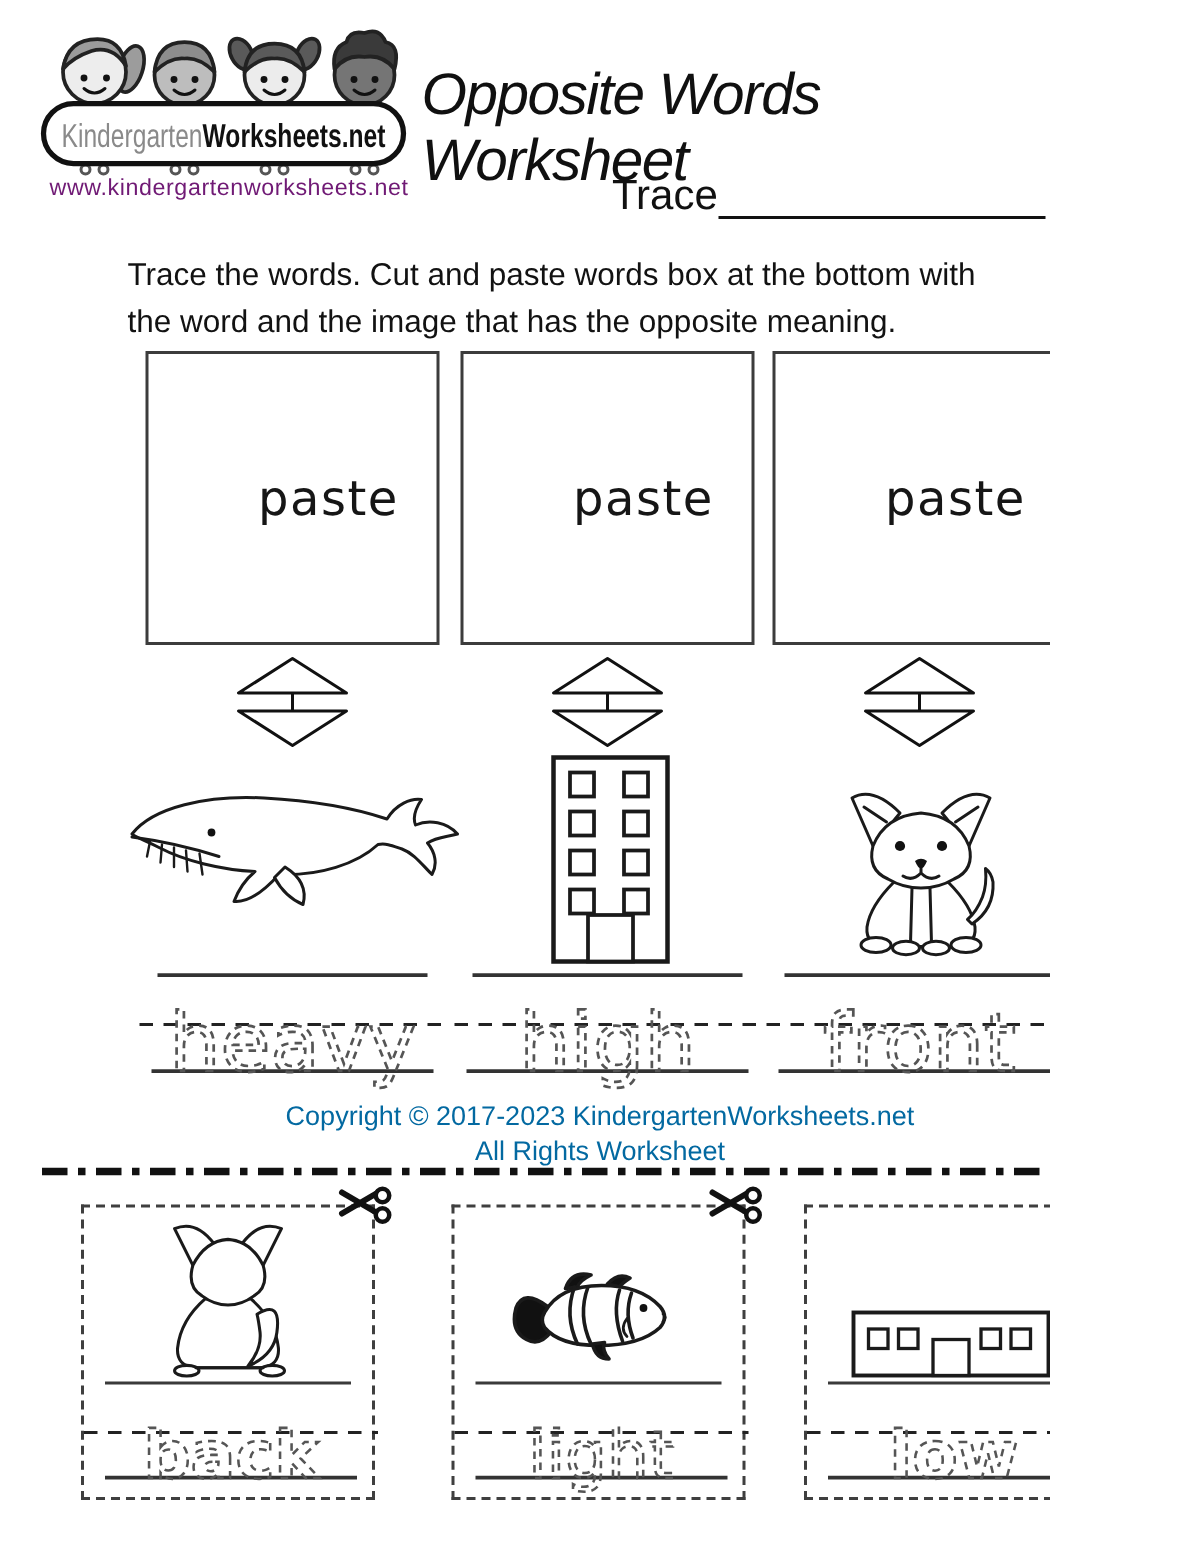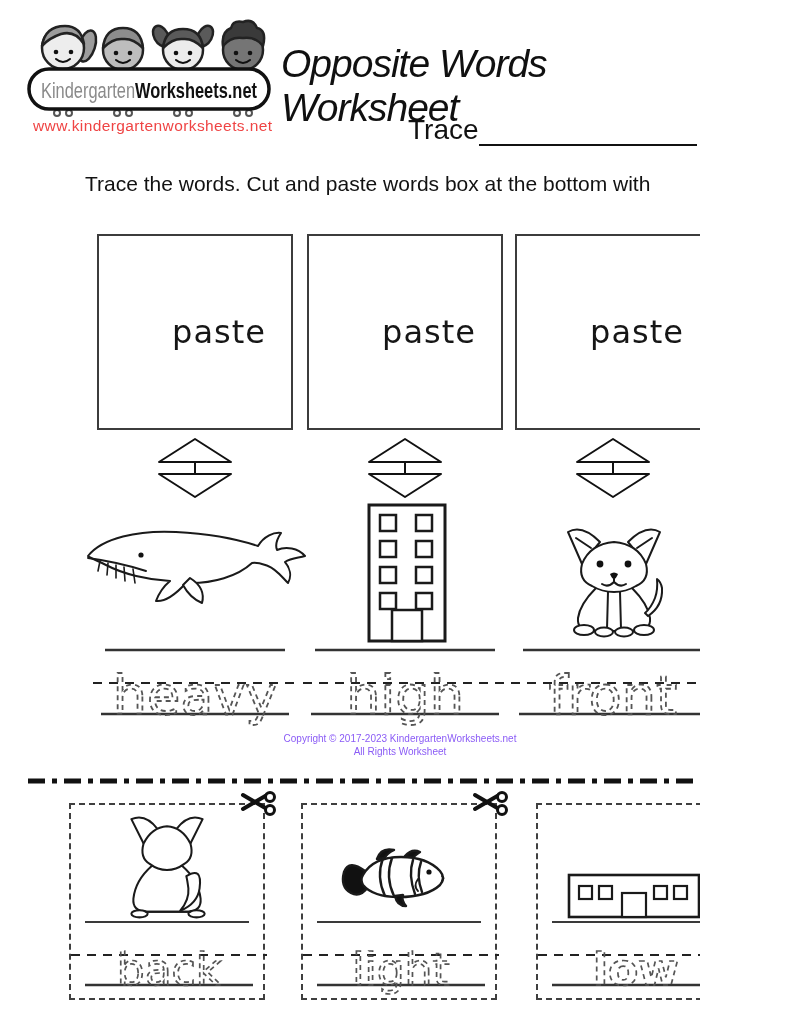--- a/index.html
+++ b/index.html
@@ -3,21 +3,21 @@
 <meta charset="utf-8">
 <style>
   * { margin:0; padding:0; box-sizing:border-box; }
   html,body { background:#fff; }
   body { font-family:"Liberation Sans", sans-serif; color:#111; }
   #page { position:relative; width:700px; height:1035px; background:#fff; overflow:hidden; }
   svg { overflow:visible; display:block; }
 
   
   #logo { position:absolute; left:25px; top:12px; }
-  #site-url { position:absolute; left:33px; top:117px; font-size:15.5px; color:#ef4444; letter-spacing:.4px; }
+  #site-url { position:absolute; left:33px; top:117px; font-size:15.5px; color:#701a75; letter-spacing:.4px; }
   #page-title { position:absolute; left:281px; top:42px; font-size:39px; letter-spacing:-1px; color:#101010;font-style:italic; }
   #name-row { position:absolute; left:408px; top:114px; font-size:28px; }
   #name-row .nline { display:inline-block; width:218px; border-bottom:2px solid #111; height:28px; vertical-align:bottom; }
 
   
   #instructions { position:absolute; left:85px; top:168px; width:660px; font-size:21px; line-height:1.48; color:#121212; }
 
   
   .paste-box { position:absolute; top:234px; width:196px; height:196px; border:2px solid #3c3c3c;
                display:flex; align-items:center; justify-content:center;
@@ -32,28 +32,28 @@
   #img-tallbuilding { position:absolute; left:366px; top:503px; }
   #img-dogfront { position:absolute; left:562px; top:524px; }
 
   
   .trace-group { position:absolute; top:645px; }
   #trace-0 { left:91px; } #trace-1 { left:301px; } #trace-2 { left:509px; }
   .trace-text { font-family:"DejaVu Sans", sans-serif; }
 
   
   #copyright { position:absolute; left:0; top:733px; width:800px; text-align:center;
-               font-size:10px; color:#8b5cf6; line-height:1.25; }
+               font-size:18px; color:#0369a1; line-height:1.25; }
 
   
   #cut-line { position:absolute; left:28px; top:776px; }
 
   
   .cut-box { position:absolute; top:803px; width:196px; height:197px; border:2px dashed #3f3f3f; }
-  #cut-0 { left:69px; } #cut-1 { left:301px; } #cut-2 { left:536px;font-weight:bold; }
+  #cut-0 { left:54px;font-weight:bold; } #cut-1 { left:301px; } #cut-2 { left:536px;font-weight:bold; }
   .cut-box .scissors { position:absolute; top:-15px; right:-14px; }
   .cut-img { position:absolute; left:50%; transform:translateX(-50%); }
   .cut-rule { position:absolute; top:116px; left:14px; width:164px; border-top:2.5px solid #3a3a3a; }
   .cut-trace { position:absolute; top:126px; left:0; }
 </style>
 </head>
 <body>
 
 <div id="page">
 
@@ -112,20 +112,21 @@
   <div id="site-url">www.kindergartenworksheets.net</div>
 
   <h1 id="page-title" style="font-weight:normal;">Opposite Words Worksheet</h1>
 
   <div id="name-row">
     <span>Trace</span><span class="nline"></span>
   </div>
 
   <div id="instructions">
     <div>Trace the words. Cut and paste words box at the bottom with</div>
+    <div>the word and the image that has the opposite meaning.</div>
   </div>
 
   <div id="paste-0" class="paste-box">
       <span>paste</span>
     </div>
   <div id="paste-1" class="paste-box">
       <span>paste</span>
     </div>
   <div id="paste-2" class="paste-box">
       <span>paste</span>

